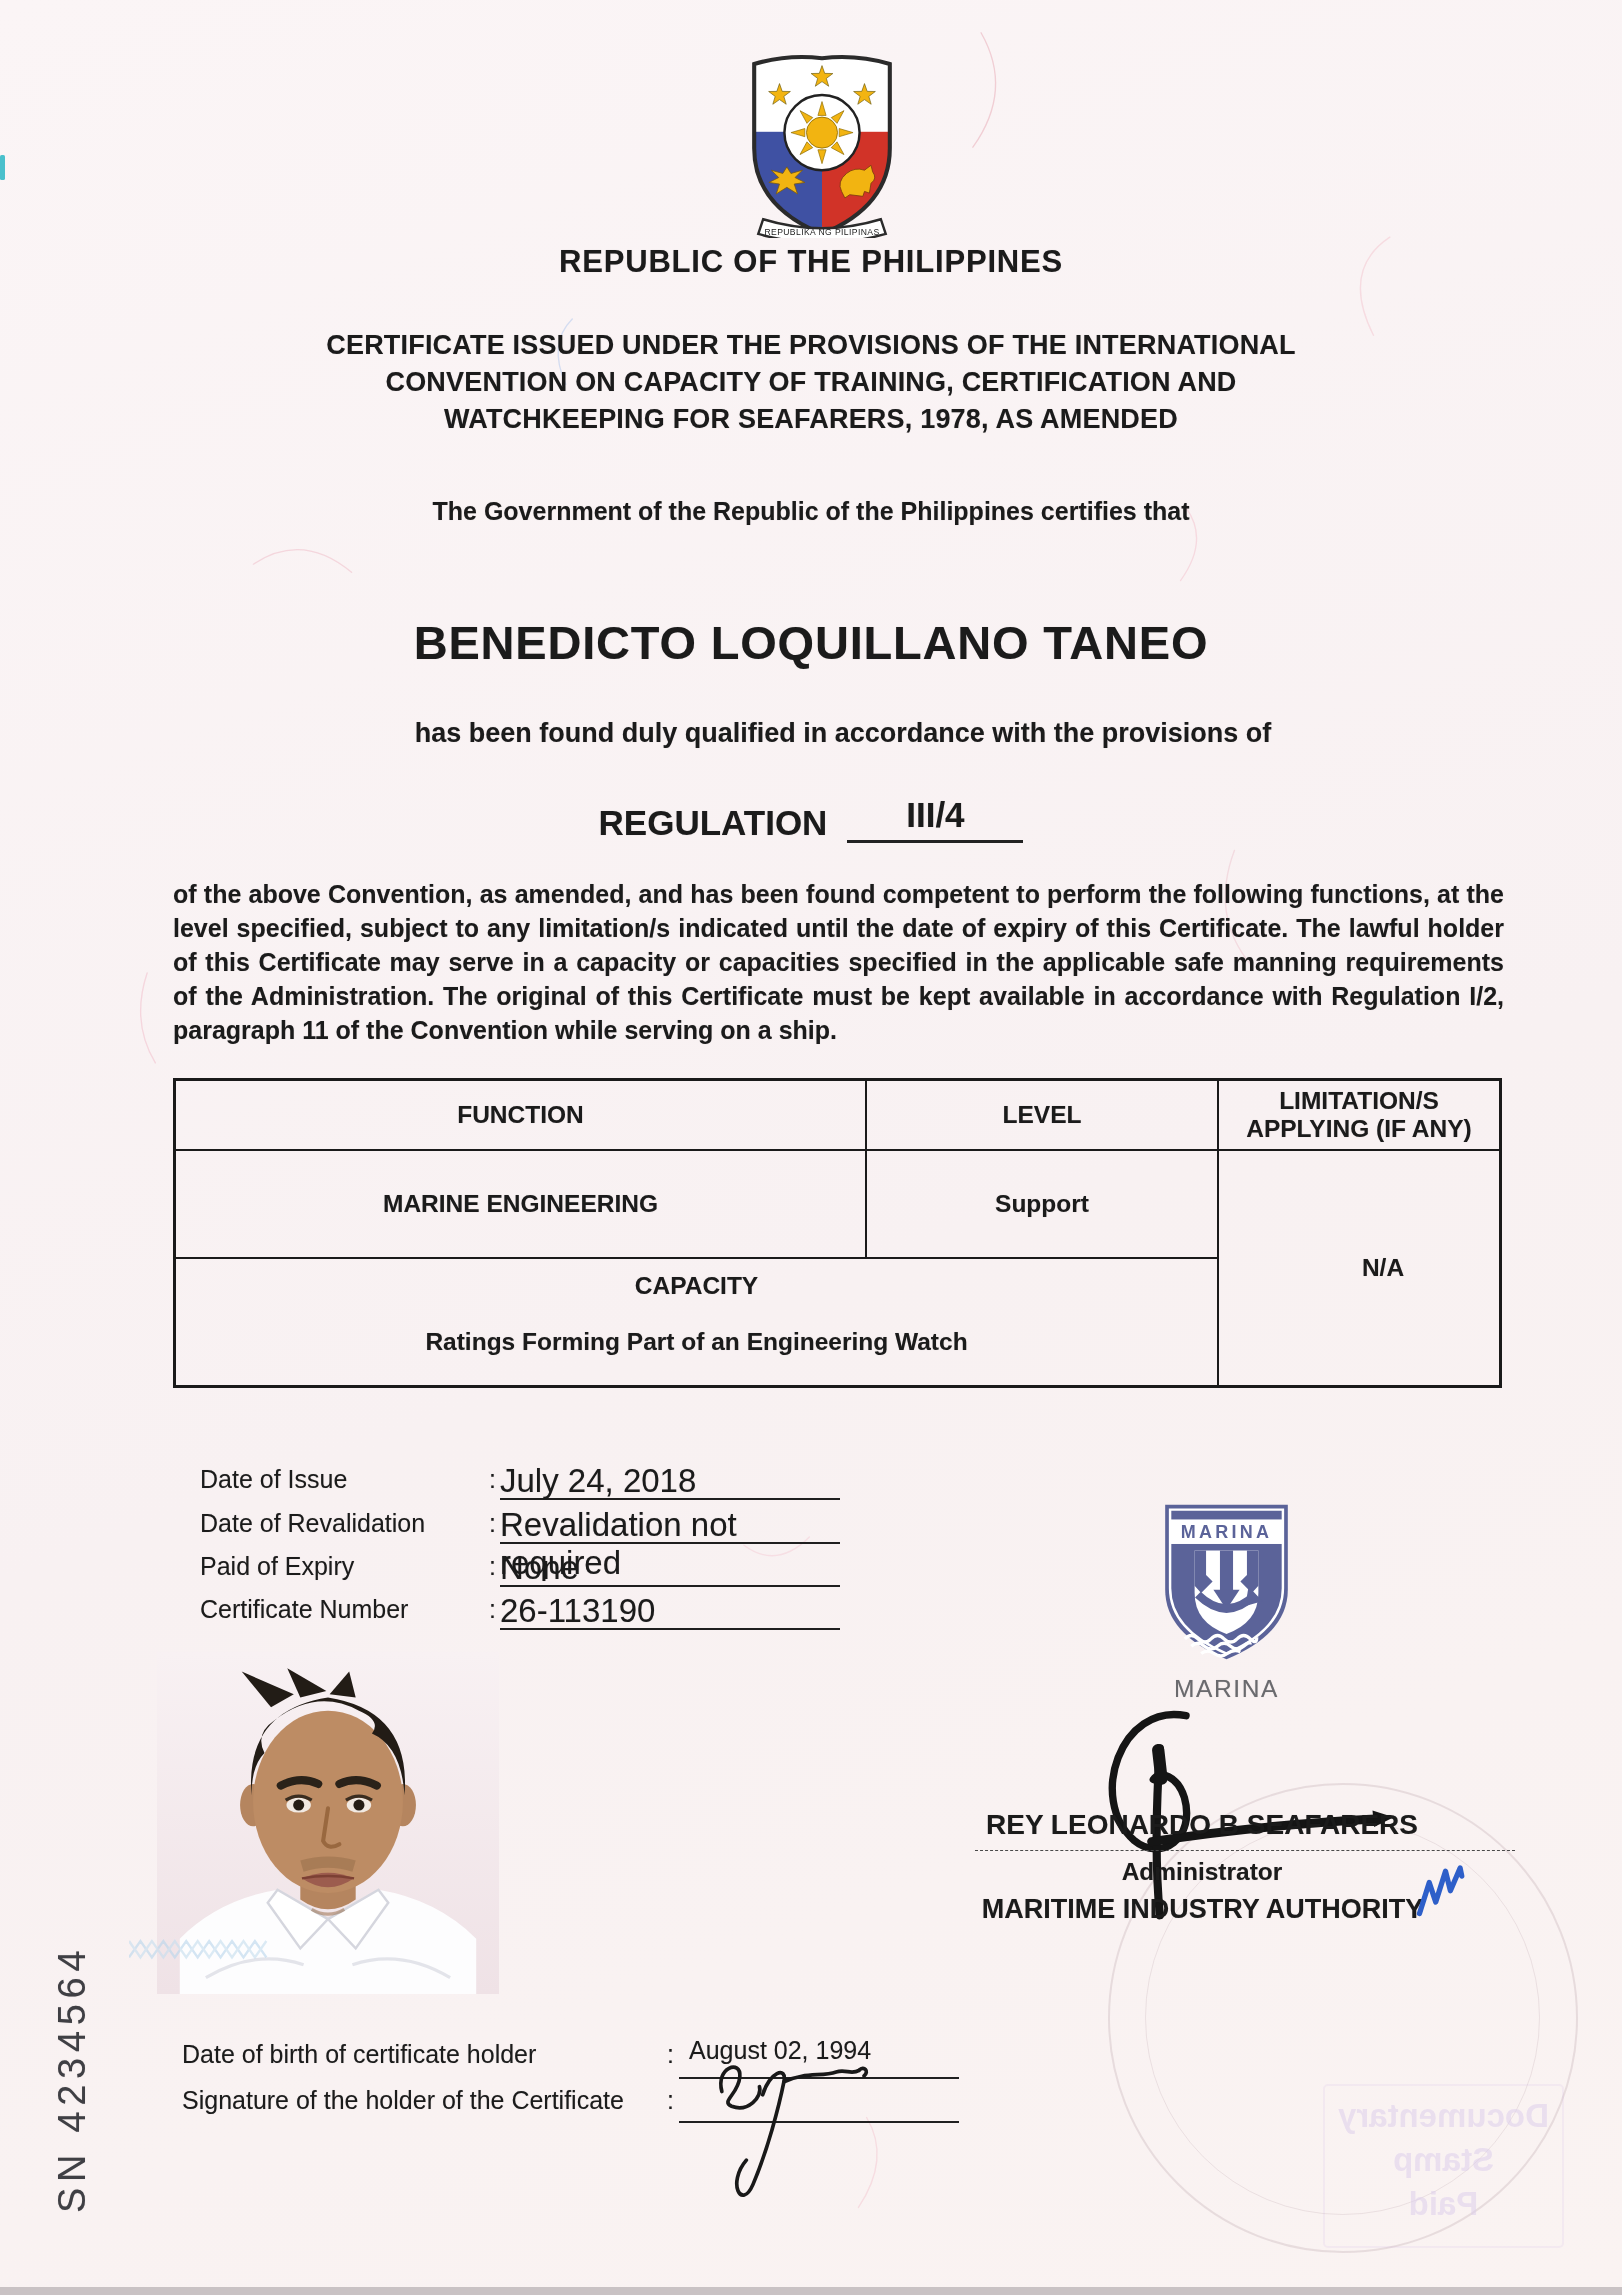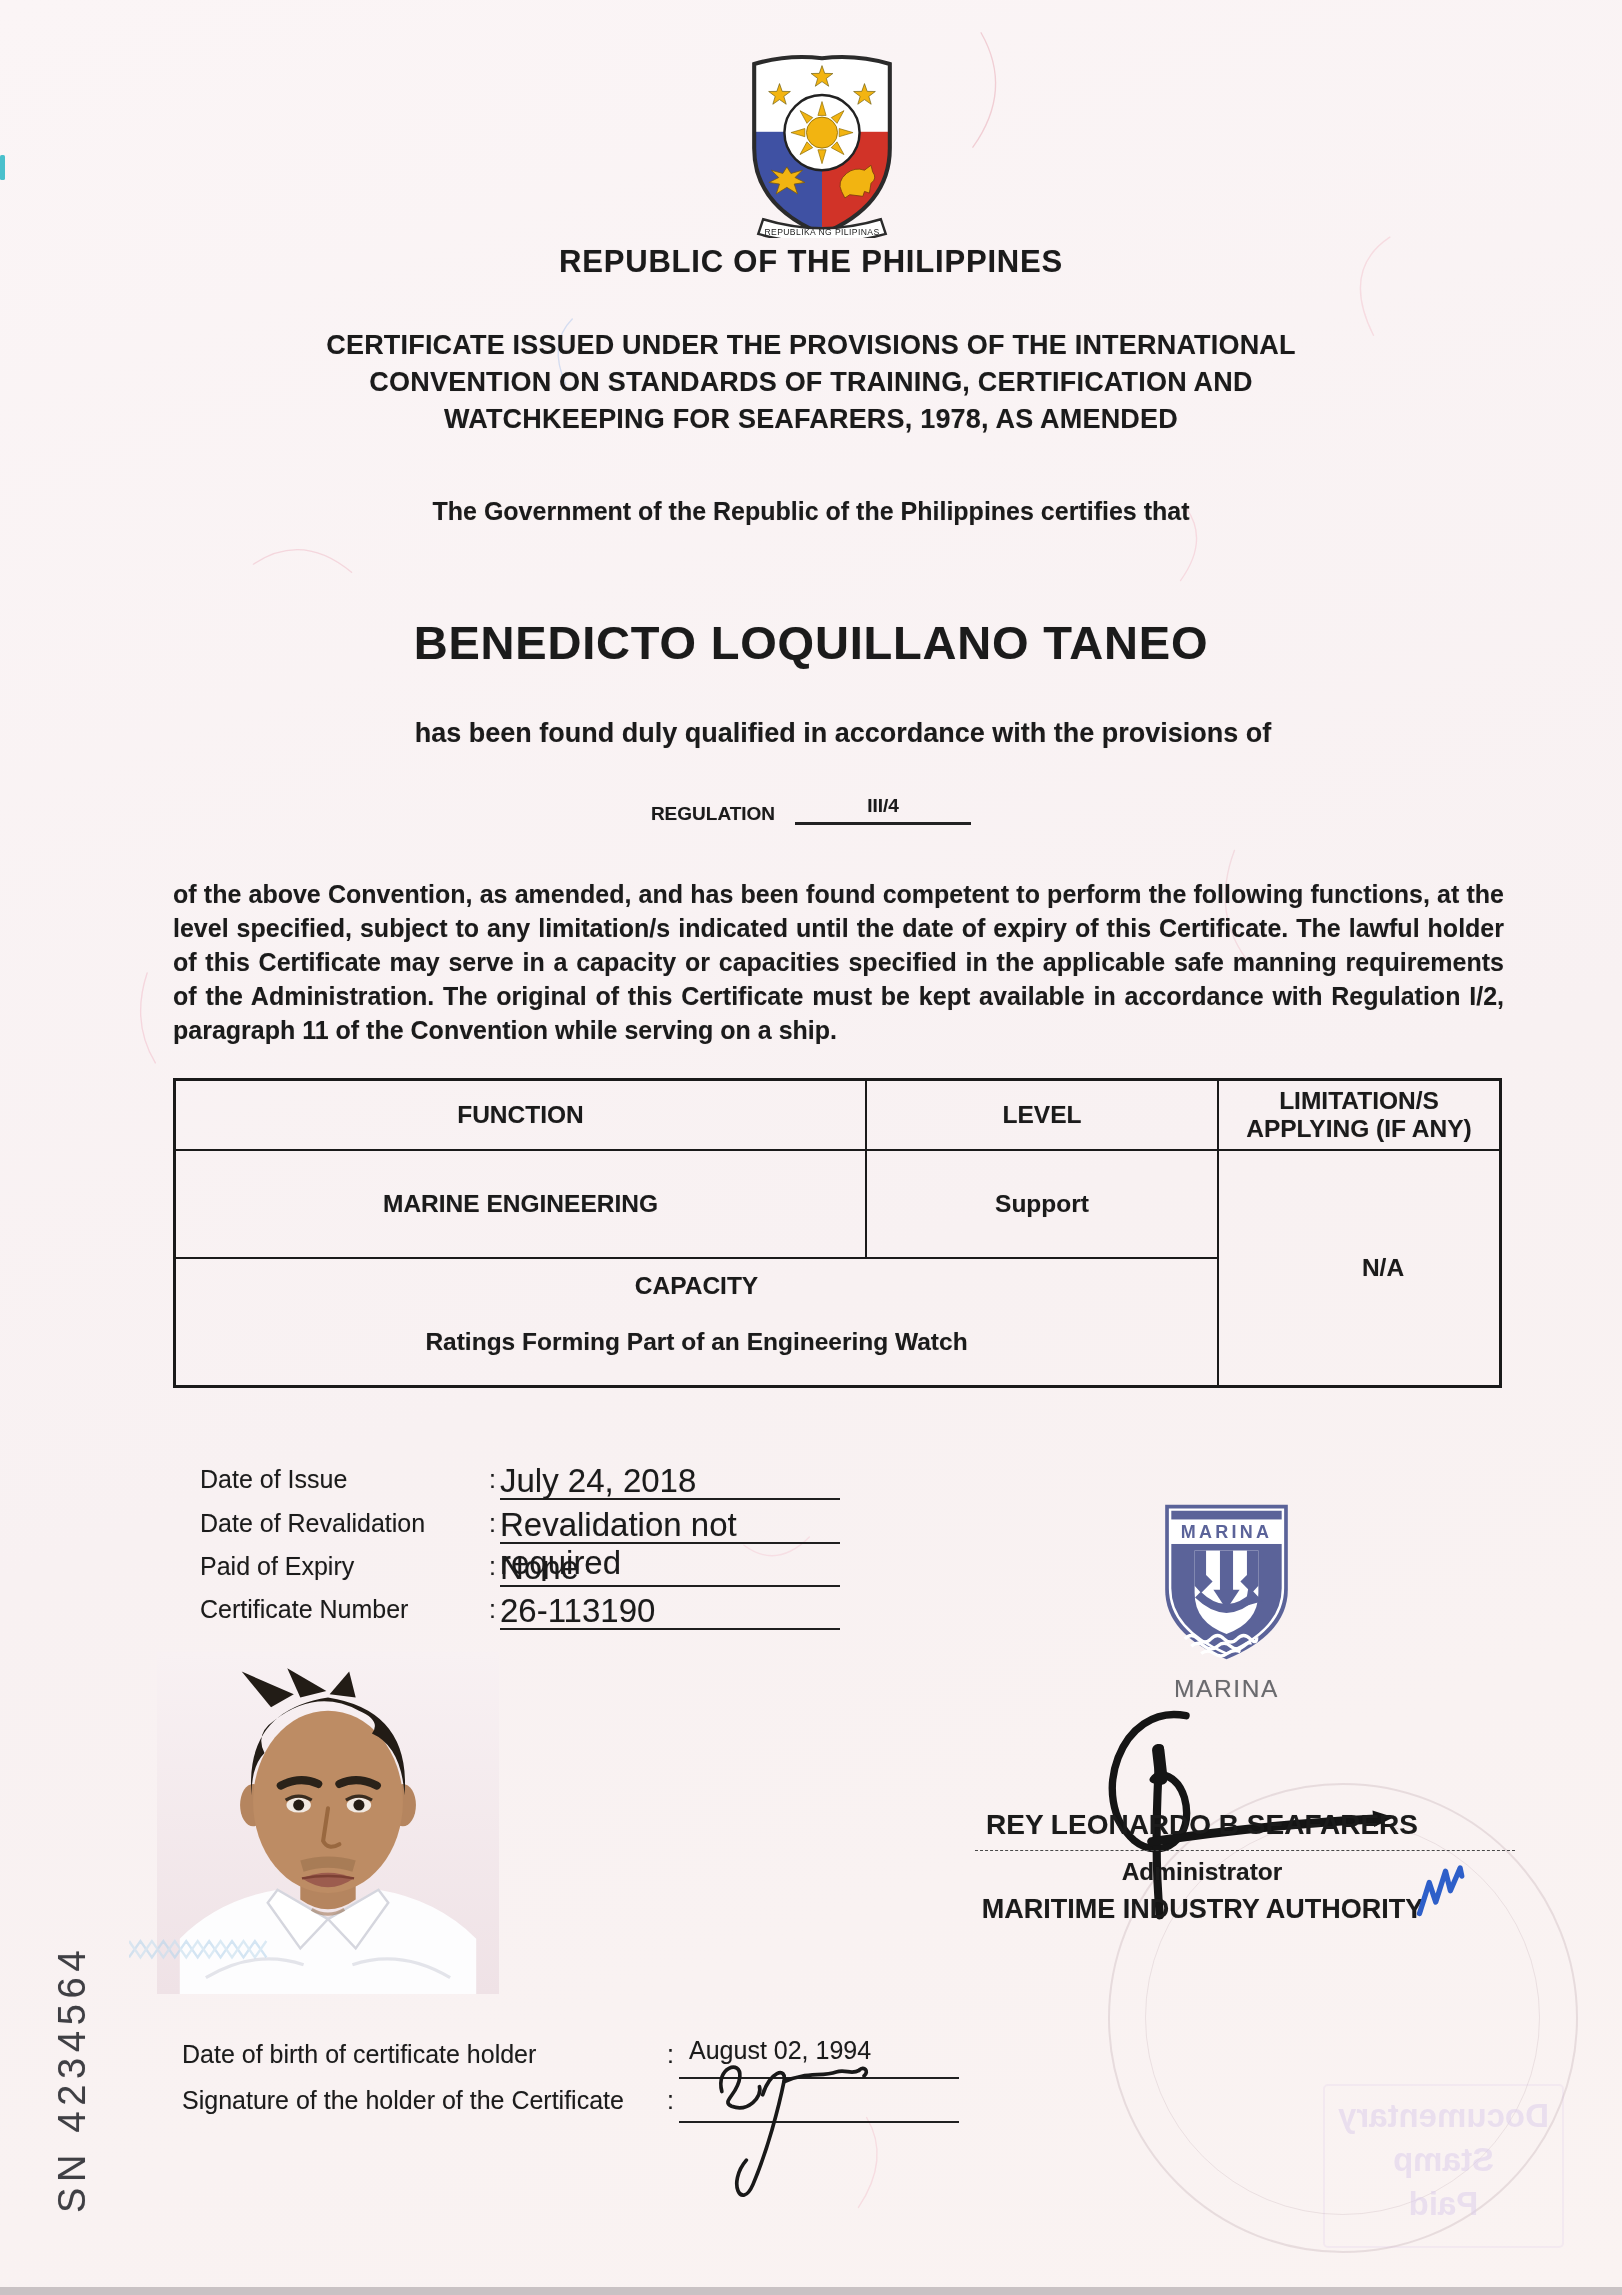--- a/index.html
+++ b/index.html
@@ -10,21 +10,21 @@
   }
   .abs{position:absolute;}
   .ctr{left:0;width:1622px;text-align:center;}
   .t{text-shadow:0 0 0.8px rgba(30,30,30,.28);}
   .b{font-weight:700;}
   .hdr-republic{top:244px;font-size:31px;letter-spacing:0.8px;}
   .title-block{top:327px;font-size:27px;line-height:37px;letter-spacing:0.2px;}
   .gov-line{top:497px;font-size:25px;}
   .holder-name{top:615px;font-size:47px;letter-spacing:0.8px;}
   .qualified-line{top:718px;font-size:27px;padding-left:32px;}
-  .reg-row{top:795px;left:0;width:1622px;display:flex;justify-content:center;align-items:flex-end;gap:20px;font-size:19px;}
+  .reg-row{top:795px;left:0;width:1622px;display:flex;justify-content:center;align-items:flex-end;gap:20px;font-size:35px;}
   .reg-underline{display:inline-block;width:176px;text-align:center;border-bottom:3.3px solid #222;padding-bottom:4.9px;}
   .body-par{top:877px;left:173px;width:1331px;font-size:25px;line-height:34px;font-weight:700;text-align:justify;}
   
   .cert-table{top:1078px;left:173px;width:1323px;height:304px;border:3.3px solid #1a1a1a;
     display:grid;grid-template-columns:691px 352px 1fr;grid-template-rows:70px 108px 1fr;background:transparent;}
   .cell{display:flex;align-items:center;justify-content:center;text-align:center;font-size:24.5px;font-weight:700;}
   .br{border-right:2.5px solid #1a1a1a;}
   .bb{border-bottom:2.5px solid #1a1a1a;}
   .lim-cell{grid-column:3;grid-row:2/4;padding-left:48px;}
   .cap-cell{grid-column:1/3;grid-row:3;flex-direction:column;justify-content:flex-start;padding-top:13px;gap:28px;}
@@ -118,21 +118,21 @@
     <path d="M17,22 Q58,10 100,15 Q142,10 183,22 L183,125 Q183,196 100,230 Q17,196 17,125 Z" fill="none" stroke="#2b2b2b" stroke-width="5"></path>
 
     <path d="M28,212 Q100,234 172,212 L178,230 Q100,252 22,230 Z" fill="#ffffff" stroke="#2b2b2b" stroke-width="3"></path>
     <text x="100" y="231" font-size="10.5" text-anchor="middle" letter-spacing="0.5" fill="#1b1b1b">REPUBLIKA NG PILIPINAS</text>
   </svg>
 
   <div class="abs ctr hdr-republic b t">REPUBLIC OF THE PHILIPPINES</div>
 
   <div class="abs ctr title-block b t">
     <div>CERTIFICATE ISSUED UNDER THE PROVISIONS OF THE INTERNATIONAL</div>
-    <div>CONVENTION ON STANDARDS OF TRAINING, CERTIFICATION AND</div>
+    <div>CONVENTION ON CAPACITY OF TRAINING, CERTIFICATION AND</div>
     <div>WATCHKEEPING FOR SEAFARERS, 1978, AS AMENDED</div>
   </div>
 
   <div class="abs ctr gov-line b t">The Government of the Republic of the Philippines certifies that</div>
 
   <div class="abs ctr holder-name b t">BENEDICTO LOQUILLANO TANEO</div>
 
   <div class="abs ctr qualified-line b t">has been found duly qualified in accordance with the provisions of</div>
 
   <div class="abs reg-row b t">

